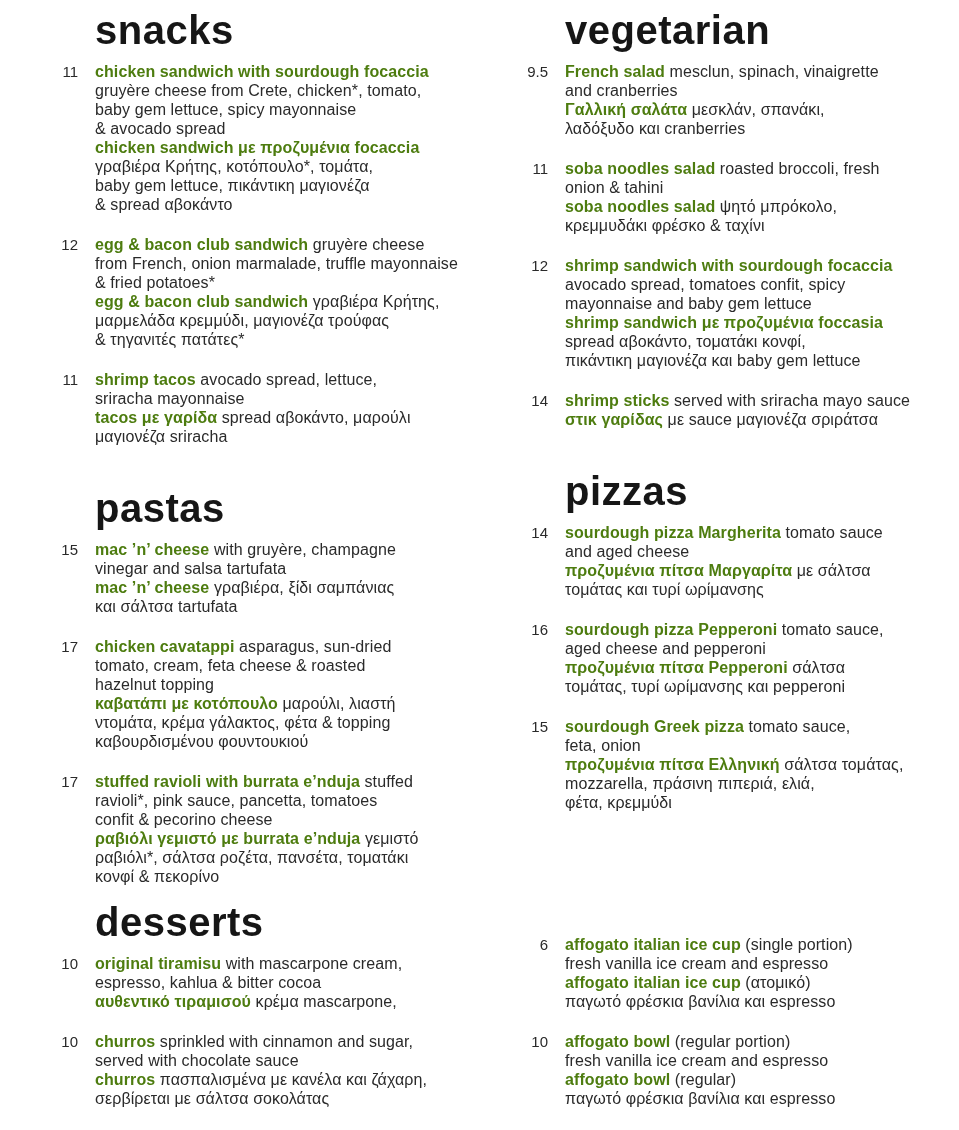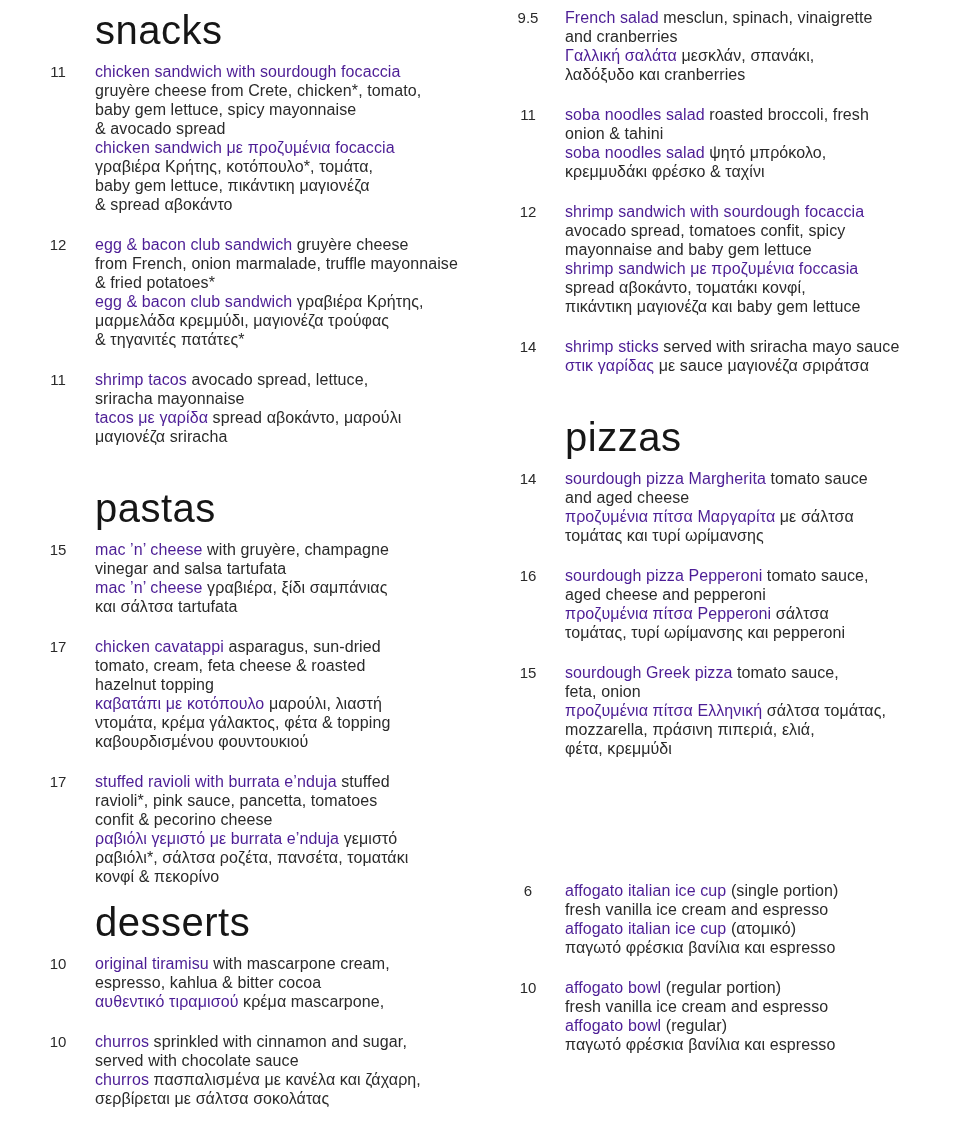--- a/index.html
+++ b/index.html
@@ -23,51 +23,51 @@
   .col-left  { margin-left: 38px; width: 470px; }
   .col-right { margin-left: 0;   flex: 1; }
 
   .section { margin-top: 40px; }
   .column .section:first-child { margin-top: 0; }
   .col-left  .section:nth-of-type(3) { margin-top: 14px; }
   .col-right .section:nth-of-type(3) { margin-top: 69px; }
 
   .section-title {
     font-size: 40px;
-    font-weight: 400;
+    font-weight: 700;
     color: #161616;
     letter-spacing: 0.5px;
     line-height: 44px;
     margin: 0 0 10px 57px;
   }
   .section.no-title .section-title { visibility: hidden; }
 
   .item {
     display: flex;
     align-items: flex-start;
     margin-bottom: 21px;
   }
   .section .item:last-child { margin-bottom: 0; }
 
   .price {
     width: 40px;
     flex: 0 0 40px;
-    text-align: center;
+    text-align: right;
     padding-right: 17px;
     font-size: 15px;
     line-height: 19px;
     color: #2a2a2a;
   }
   .item-text {
     font-size: 16px;
     line-height: 19px;
     letter-spacing: 0.1px;
   }
   .line { white-space: nowrap; }
-  .line .b { font-weight: 400; color: #4c1d95; }
+  .line .b { font-weight: 700; color: #4d7c0f; }
   .line .r { font-weight: 400; color: #2a2a2a; }
 </style>
 </head>
 <body>
 
 <div class="page">
   <div class="column col-left">
       <section class="section">
         <h2 class="section-title">snacks</h2>
         <div class="item">
@@ -154,20 +154,21 @@
             <div class="line"><span class="b">churros</span><span class="r"> sprinkled with cinnamon and sugar,</span></div>
             <div class="line"><span class="r">served with chocolate sauce</span></div>
             <div class="line"><span class="b">churros</span><span class="r"> πασπαλισμένα με κανέλα και ζάχαρη,</span></div>
             <div class="line"><span class="r">σερβίρεται με σάλτσα σοκολάτας</span></div>
           </div>
         </div>
       </section>
     </div>
   <div class="column col-right">
       <section class="section">
+        <h2 class="section-title">vegetarian</h2>
         <div class="item">
           <div class="price">9.5</div>
           <div class="item-text">
             <div class="line"><span class="b">French salad</span><span class="r"> mesclun, spinach, vinaigrette</span></div>
             <div class="line"><span class="r">and cranberries</span></div>
             <div class="line"><span class="b">Γαλλική σαλάτα</span><span class="r"> μεσκλάν, σπανάκι,</span></div>
             <div class="line"><span class="r">λαδόξυδο και cranberries</span></div>
           </div>
         </div>
         <div class="item">

